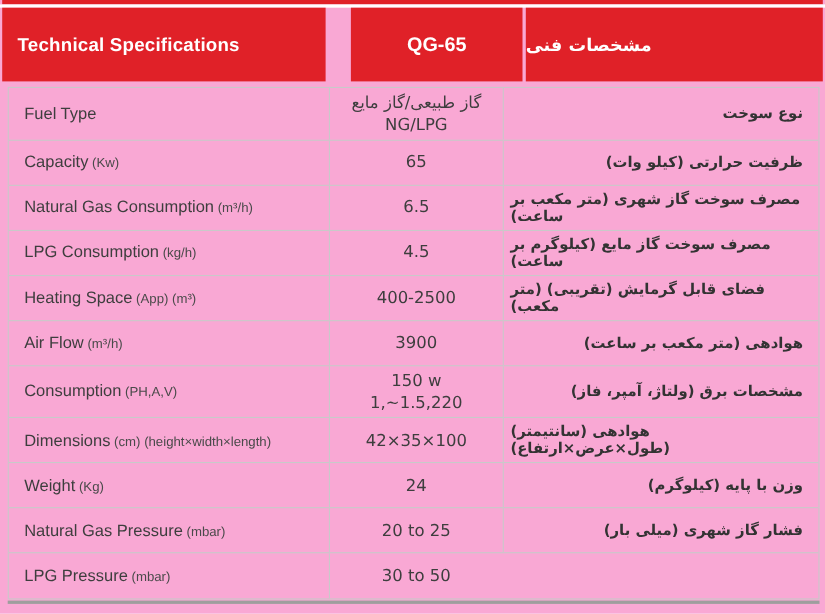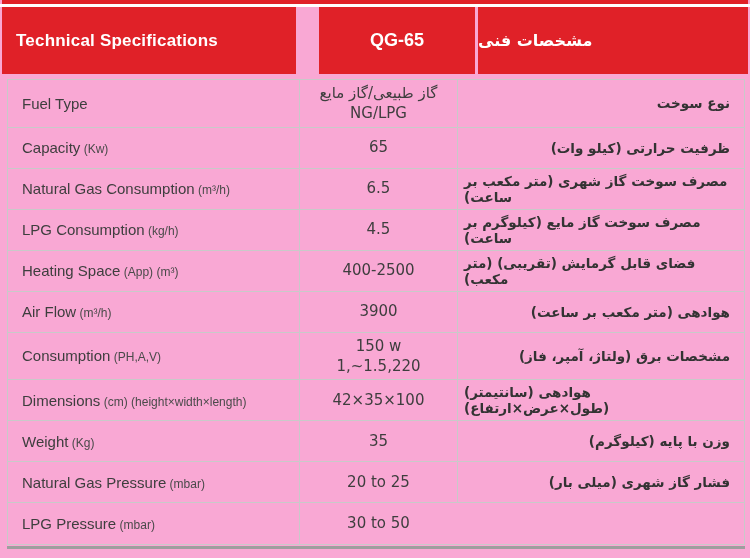--- a/index.html
+++ b/index.html
@@ -135,21 +135,21 @@
             <div class="value-line" dir="auto">42×35×100</div>
           </div>
     <div class="cell fa-cell">هوادهی (سانتیمتر) (طول×عرض×ارتفاع)</div>
   </div>
 
   <div class="row">
     <div class="cell en-cell">
       <span><span class="en-main">Weight</span><span class="en-note"> (Kg)</span></span>
     </div>
     <div class="cell value-cell">
-            <div class="value-line" dir="auto">35</div>
+            <div class="value-line" dir="auto">24</div>
           </div>
     <div class="cell fa-cell">وزن با پایه (کیلوگرم)</div>
   </div>
 
   <div class="row">
     <div class="cell en-cell">
       <span><span class="en-main">Natural Gas Pressure</span><span class="en-note"> (mbar)</span></span>
     </div>
     <div class="cell value-cell">
             <div class="value-line" dir="auto">20 to 25</div>

